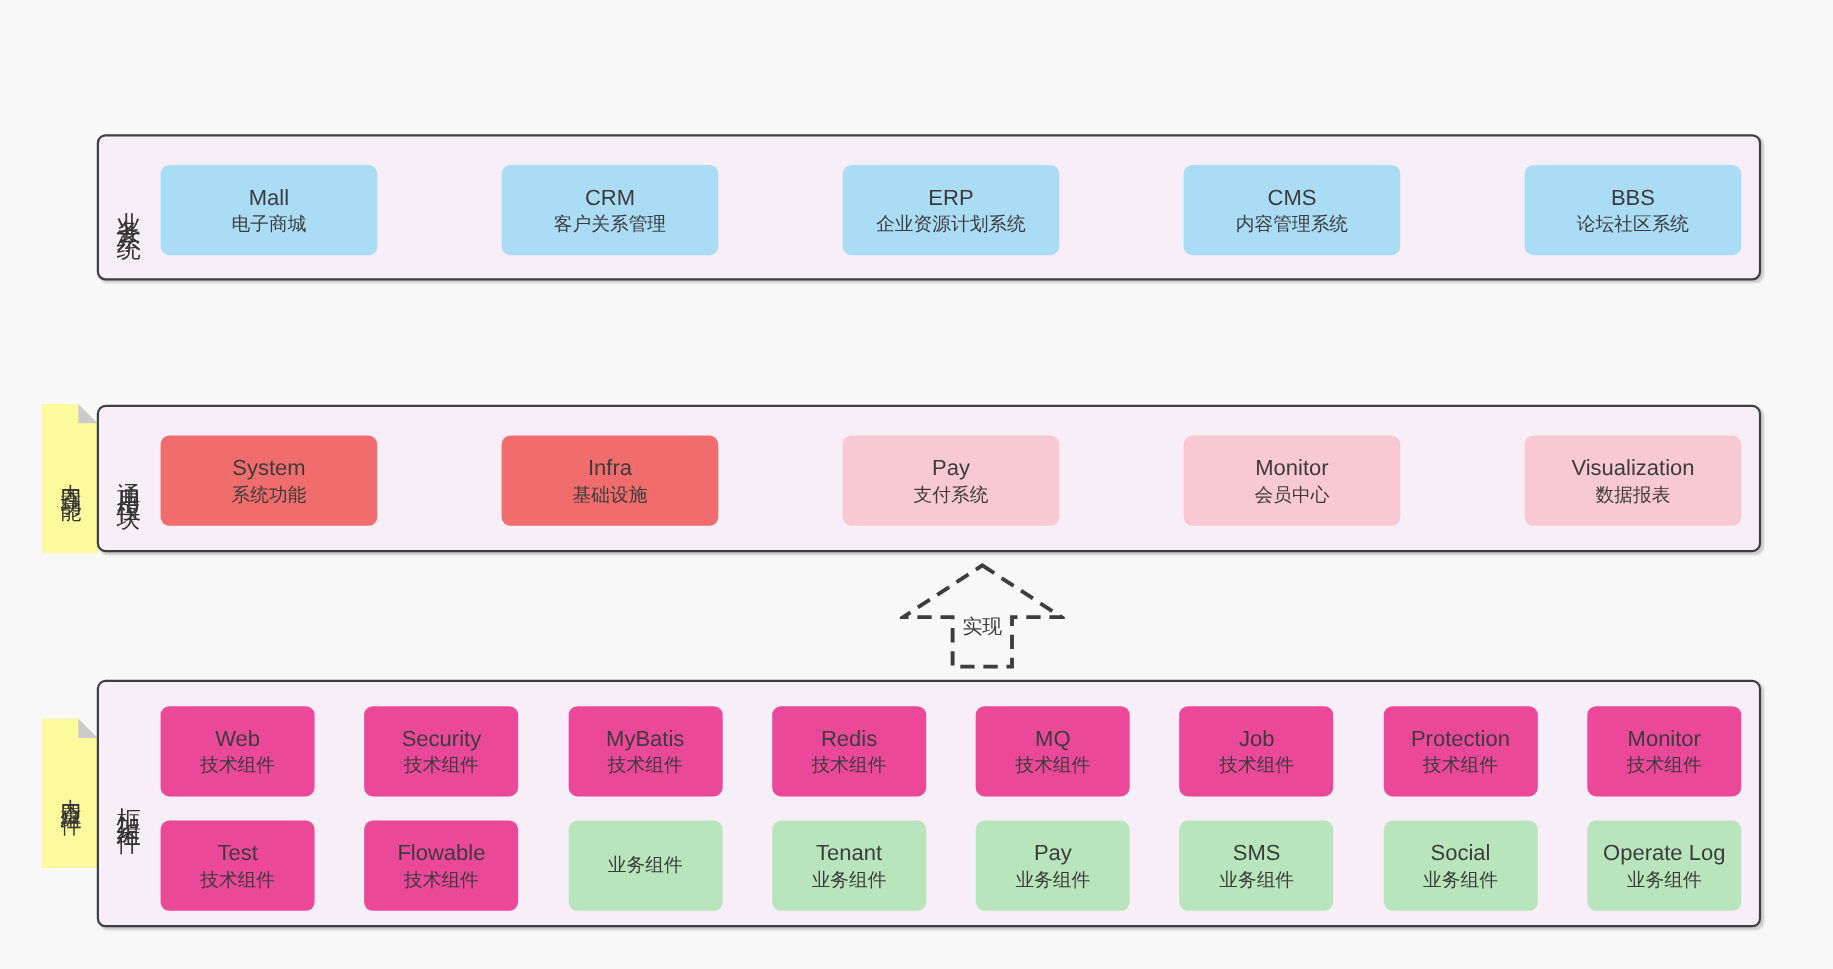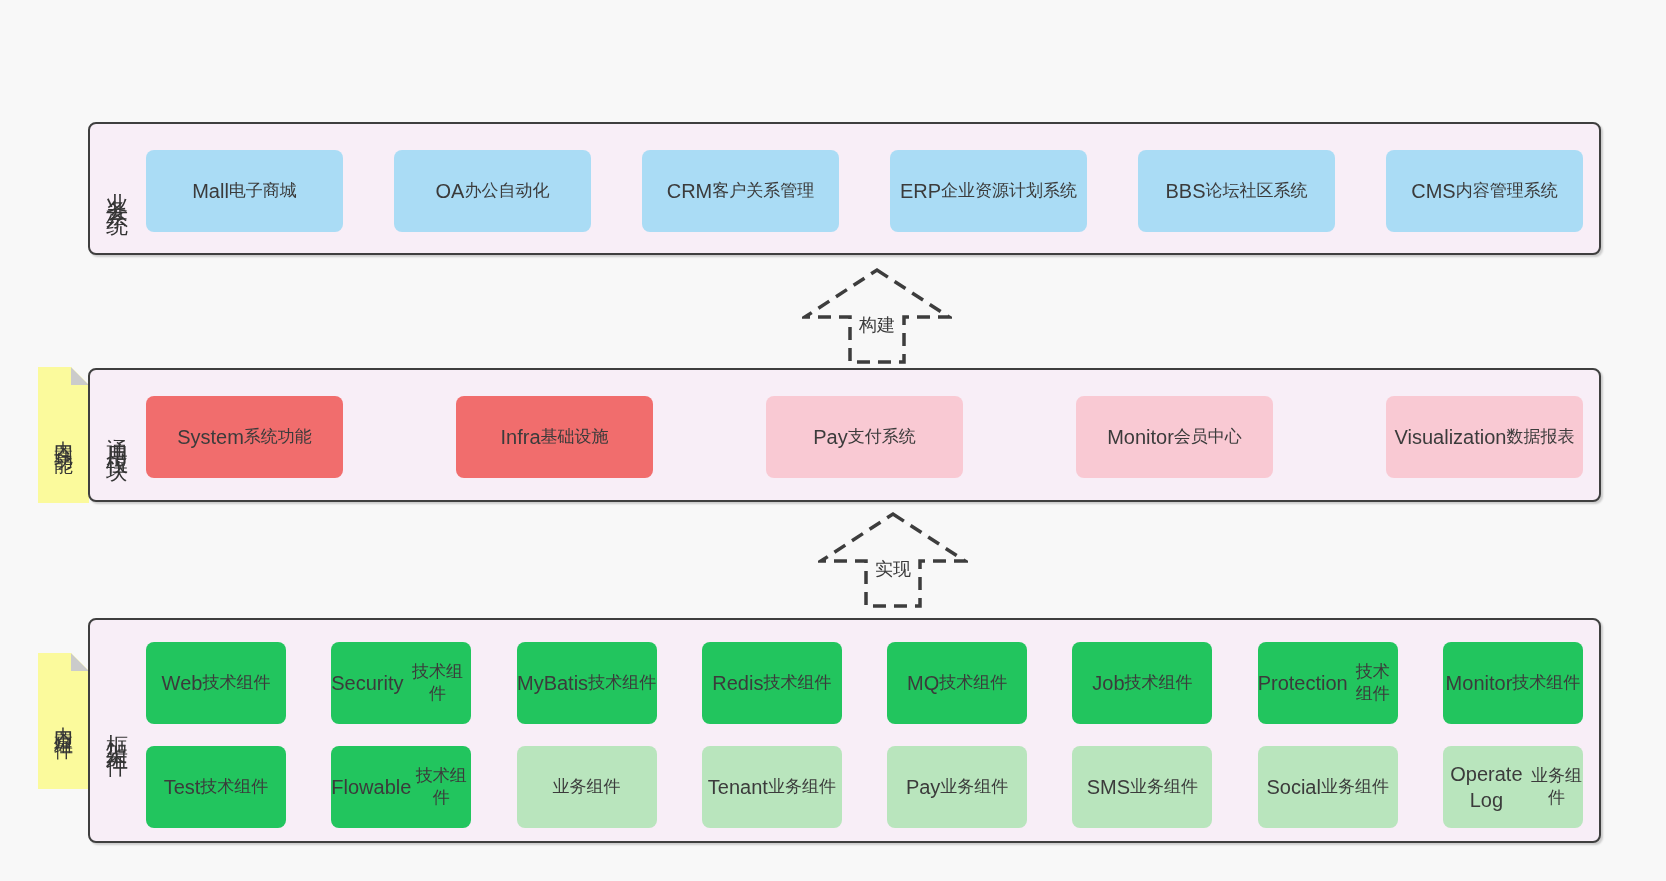--- a/index.html
+++ b/index.html
@@ -45,35 +45,35 @@
     justify-content: space-between;
   }
   .panel-business .box-row   { top: 26px; }
   .panel-modules .box-row    { top: 26px; }
   .panel-components .row-1   { top: 22px; }
   .panel-components .row-2   { top: 126px; gap: 10px; }
 
   .box {
     border-radius: 8px;
     display: flex;
-    flex-direction: row;
+    flex-direction: column;
     justify-content: center;
     align-items: center;
     text-align: center;
     line-height: 1.32;
   }
   .box-wide { width: 197px; height: 82px; }
   .box-sm   { width: 140px; height: 82px; }
   .box-name { font-size: 20px; }
   .box-sub  { font-size: 17px; }
 
   .c-blue   { background: #aadcf5; }
   .c-red    { background: #f16d6d; }
   .c-pink   { background: #f9c9d3; }
-  .c-green  { background: #22c55e; }
+  .c-green  { background: #ec4899; }
   .c-lgreen { background: #b9e5bd; }
 
   
   .note {
     position: absolute;
     left: 38px; width: 51px;
     background: #fbfa9c;
     box-shadow: 1px 1px 2px rgba(0,0,0,0.18);
     clip-path: polygon(0 0, calc(100% - 18px) 0, 100% 18px, 100% 100%, 0 100%);
     display: flex; align-items: center; justify-content: center;
@@ -124,48 +124,38 @@
 <div class="stage">
 
   <div class="panel panel-business">
     <div class="side-label">业务系统</div>
     <div class="box-row">
       <div class="box box-wide c-blue">
         <div class="box-name">Mall</div>
         <div class="box-sub">电子商城</div>
       </div>
       <div class="box box-wide c-blue">
-        <div class="box-name">OA</div>
-        <div class="box-sub">办公自动化</div>
-      </div>
-      <div class="box box-wide c-blue">
         <div class="box-name">CRM</div>
         <div class="box-sub">客户关系管理</div>
       </div>
       <div class="box box-wide c-blue">
         <div class="box-name">ERP</div>
         <div class="box-sub">企业资源计划系统</div>
       </div>
       <div class="box box-wide c-blue">
+        <div class="box-name">CMS</div>
+        <div class="box-sub">内容管理系统</div>
+      </div>
+      <div class="box box-wide c-blue">
         <div class="box-name">BBS</div>
         <div class="box-sub">论坛社区系统</div>
       </div>
-      <div class="box box-wide c-blue">
-        <div class="box-name">CMS</div>
-        <div class="box-sub">内容管理系统</div>
-      </div>
-    </div>
-  </div>
-
-  <div class="arrow arrow-build">
-    <svg width="150" height="100" viewBox="0 0 150 100">
-      <polygon points="75,4 147,51 102,51 102,96 48,96 48,51 3,51" fill="none" stroke="#3d3d3d" stroke-width="3.5" stroke-dasharray="13 8" stroke-linejoin="miter"></polygon>
-    </svg>
-    <div class="arrow-label">构建</div>
-  </div>
+    </div>
+  </div>
+
 
   <div class="note note-modules">
     <div class="note-fold"></div>
     <div class="note-text">内置功能</div>
   </div>
 
   <div class="panel panel-modules">
     <div class="side-label">通用模块</div>
     <div class="box-row">
       <div class="box box-wide c-red">

